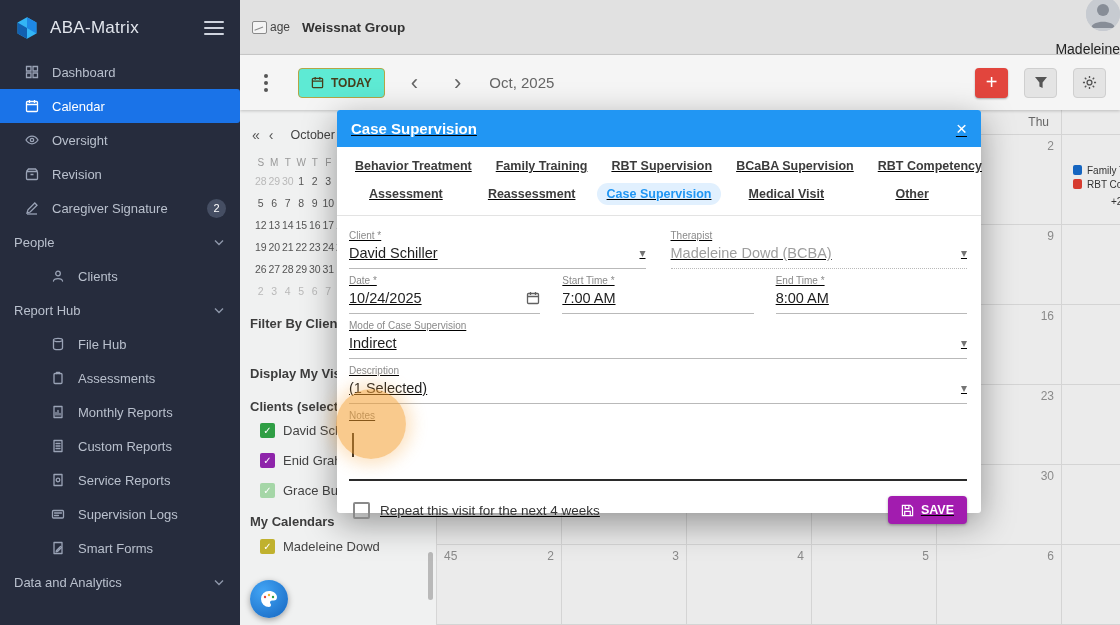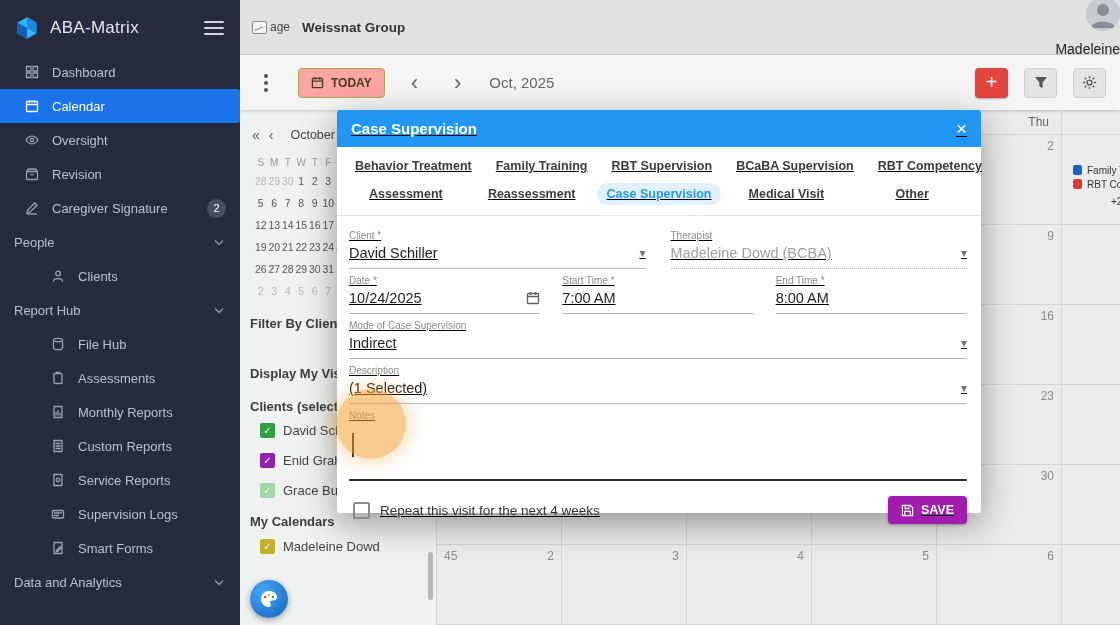--- a/index.html
+++ b/index.html
@@ -33,21 +33,21 @@
   .logo-alt { font-size: 12px; color: #444; margin-right: 12px; }
   .org { font-size: 13.5px; font-weight: bold; color: #333; }
   .topbar-right { margin-left: auto; display: flex; align-items: flex-end; gap: 10px; flex-direction: column; }
   .avatar { width: 34px; height: 34px; border-radius: 50%; overflow: hidden; flex: none; background: #c7cbd1; }
   .user-name { font-size: 14px; color: #222; white-space: nowrap; }
 
   
   .toolbar { position: absolute; left: 240px; top: 55px; width: 880px; height: 55px; background: #f5f5f5; box-shadow: 0 1px 3px rgba(0,0,0,.2); display: flex; align-items: center; z-index: 11; }
   .kebab { margin: 0 0 0 24px; display: flex; flex-direction: column; gap: 3px; cursor: pointer; }
   .kebab i { width: 4px; height: 4px; border-radius: 50%; background: #555; display: block; }
-  .today-btn { margin-left: 30px; display: flex; align-items: center; gap: 7px; background: #fca5a5; border: 1px solid #b3a646; border-radius: 4px; height: 30px; padding: 0 12px; font-size: 12px; font-weight: bold; color: #463f1d; cursor: pointer; }
+  .today-btn { margin-left: 30px; display: flex; align-items: center; gap: 7px; background: #5eead4; border: 1px solid #b3a646; border-radius: 4px; height: 30px; padding: 0 12px; font-size: 12px; font-weight: bold; color: #463f1d; cursor: pointer; }
   .nav-chev { font-size: 22px; color: #666; cursor: pointer; line-height: 1; }
   .chev-l { margin-left: 26px; }
   .chev-r { margin-left: 36px; }
   .period { font-size: 15px; color: #666; margin-left: 28px; }
   .toolbar-right { margin-left: auto; display: flex; gap: 16px; margin-right: 14px; }
   .tb-btn { width: 33px; height: 30px; border-radius: 4px; display: flex; align-items: center; justify-content: center; cursor: pointer; }
   .add-btn { background: #e2453d; color: #fff; font-size: 20px; box-shadow: 0 1px 2px rgba(0,0,0,.3); }
   .gray-btn { background: #e4e4e4; border: 1px solid #cfcfcf; color: #555; }
 
   

